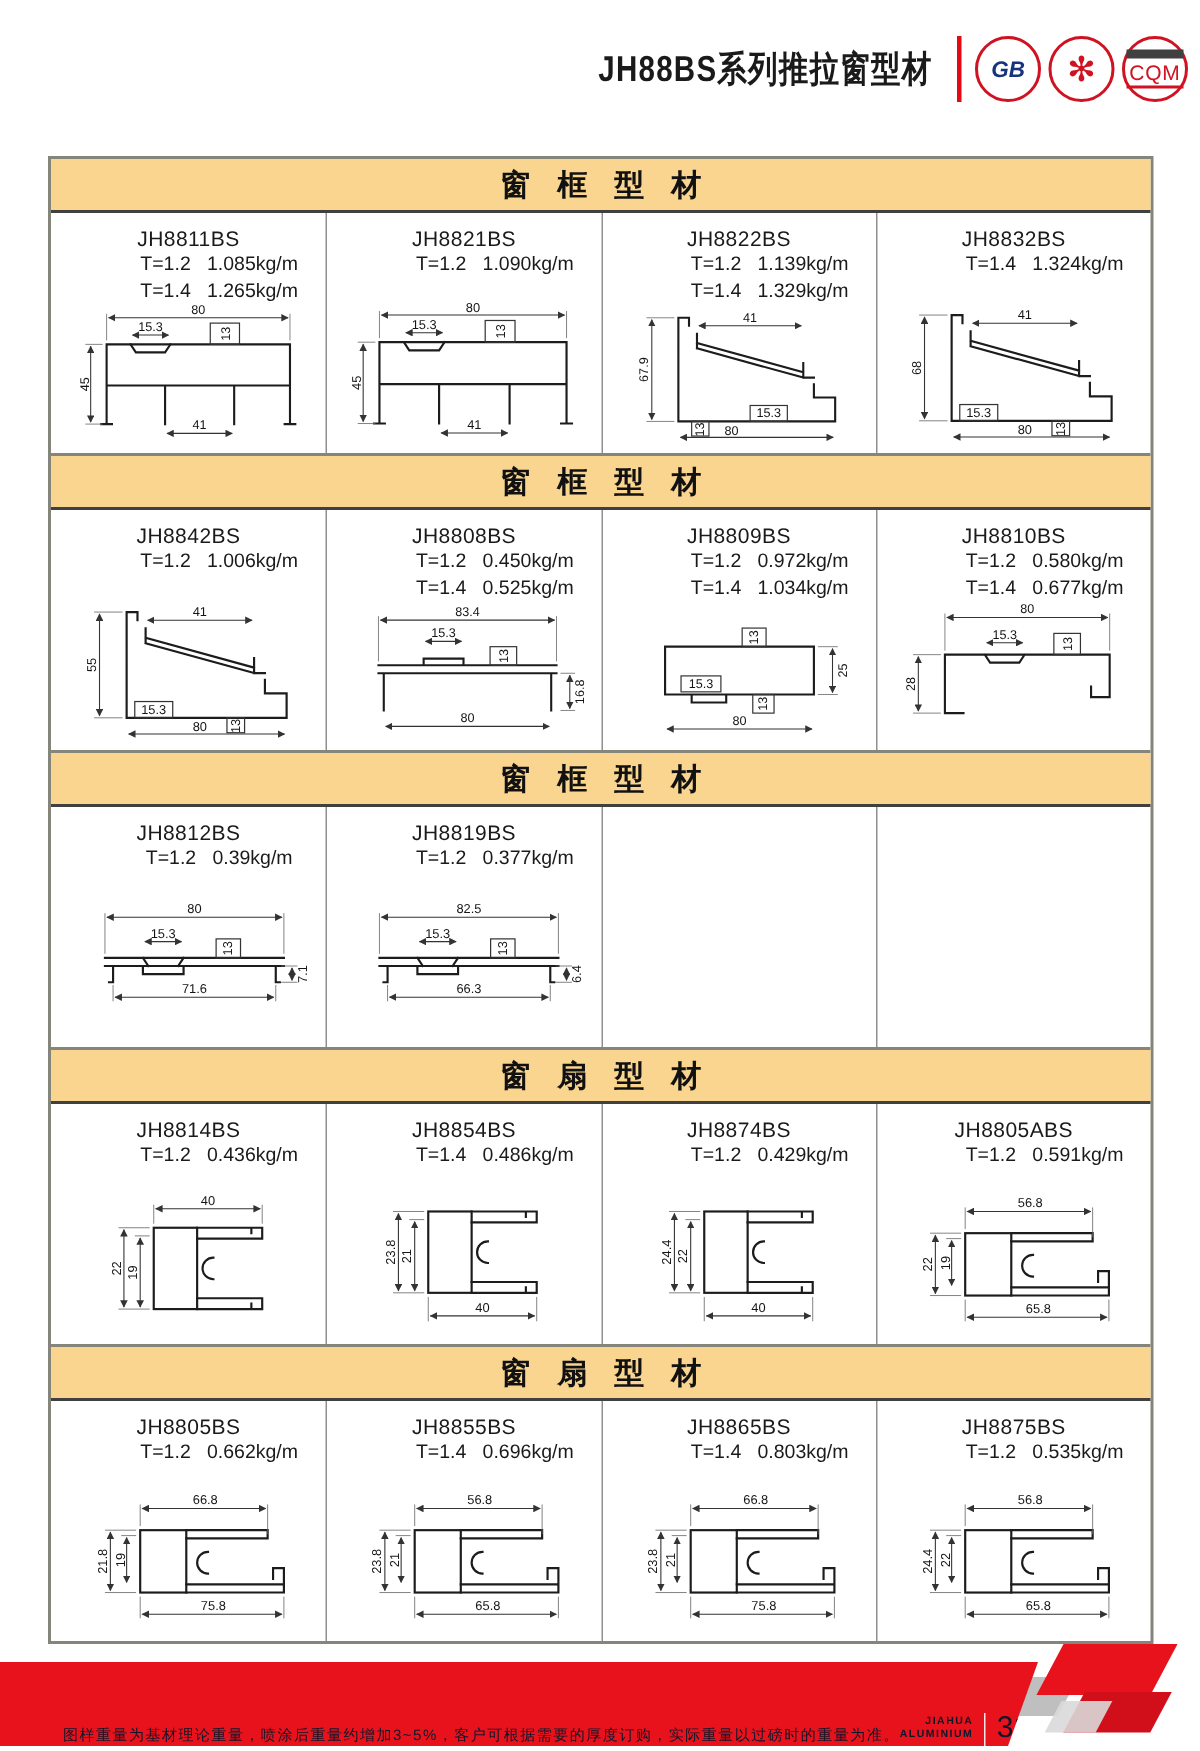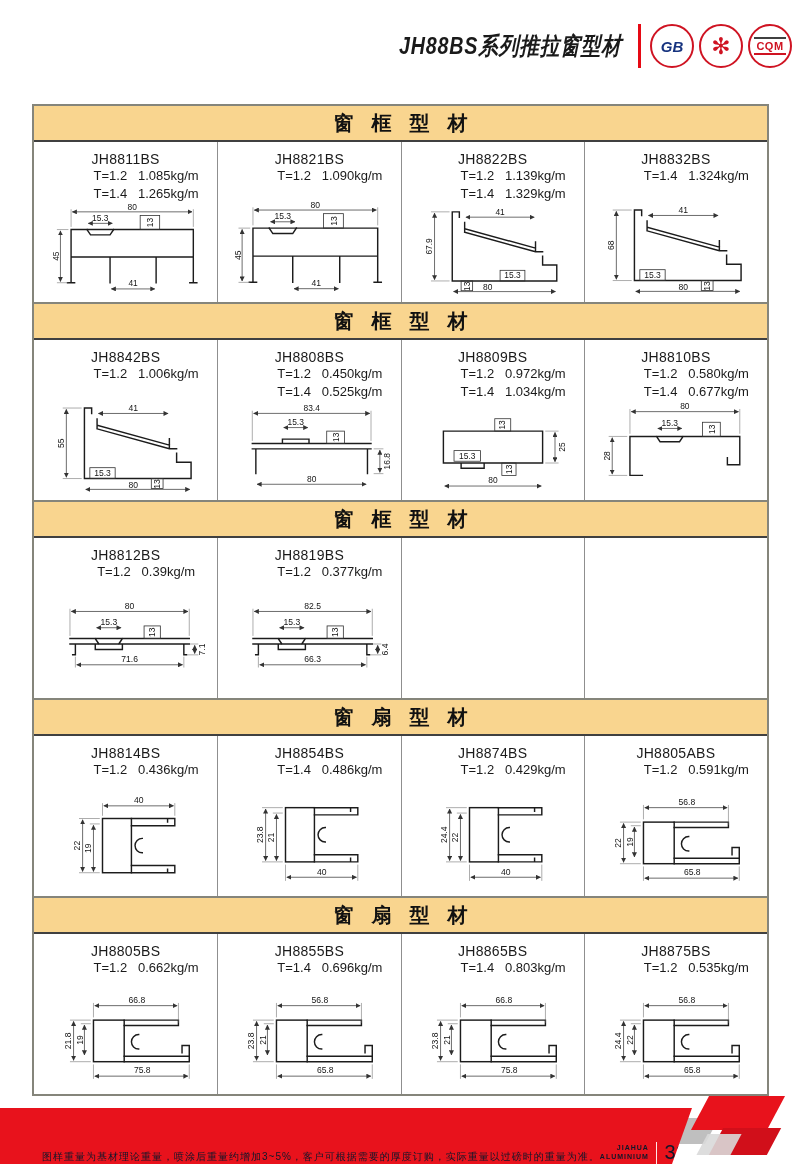--- a/index.html
+++ b/index.html
@@ -2,31 +2,31 @@
 <html><head>
 <meta charset="utf-8">
 <style>
   html,body{margin:0;padding:0;}
   body{
     width:800px;height:1167px;position:relative;background:#fff;overflow:hidden;
     font-family:"Liberation Sans","DejaVu Sans",sans-serif;color:#1a1a1a;
   }
   
   .header{position:absolute;top:24px;left:0;right:8px;display:flex;align-items:center;justify-content:flex-end;}
-  .title-block{text-align:left;margin-right:10px;font-style:italic;}
+  .title-block{text-align:left;margin-right:10px;}
   .page-title{font-size:24px;font-weight:bold;white-space:nowrap;transform:scaleX(.82);transform-origin:right center;letter-spacing:1px;}
   .page-subtitle{font-size:12.5px;margin-top:2px;word-spacing:4px;letter-spacing:.2px;white-space:nowrap;}
   .red-divider{width:3px;height:44px;background:#e60914;margin:0 9px 0 6px;flex:0 0 auto;}
   .logos{display:flex;gap:5px;align-items:center;}
   .logo{width:44px;height:44px;border-radius:50%;border:2.5px solid #cf1322;box-sizing:border-box;
         display:flex;align-items:center;justify-content:center;background:#fff;}
   .logo-gb span{color:#16337f;font-weight:bold;font-style:italic;font-size:15px;}
   .logo-emblem span{color:#cf1322;font-size:23px;line-height:1;}
-  .logo-cqm span{color:#cf1322;font-weight:700;font-size:11px;letter-spacing:.5px;
-        border-top:2px solid #404040;border-bottom:2px solid #cf1322;padding:1px 2px;}
+  .logo-cqm span{color:#cf1322;font-weight:400;font-size:14px;letter-spacing:.5px;
+        border-top:6px solid #404040;border-bottom:2px solid #cf1322;padding:1px 2px;}
   
   .catalog{position:absolute;left:32px;top:104px;width:737px;border:2px solid #85857b;box-sizing:border-box;background:#fff;}
   .band{height:34px;background:#f9d58f;border-bottom:2px solid #404040;display:flex;align-items:center;justify-content:center;
         font-size:20px;font-weight:bold;letter-spacing:18px;text-indent:18px;color:#111;}
   section:not(:first-child) .band{border-top:2px solid #85857b;}
   .row{display:grid;grid-template-columns:repeat(4,1fr);}
   .cell{height:160px;border-left:1.5px solid #8f8f8f;box-sizing:border-box;display:flex;flex-direction:column;align-items:center;padding-top:9px;}
   .cell:first-child{border-left:none;}
   .code{font-size:14px;letter-spacing:.3px;}
   .wt{font-size:13px;line-height:1.38;white-space:pre;margin-left:41px;}

